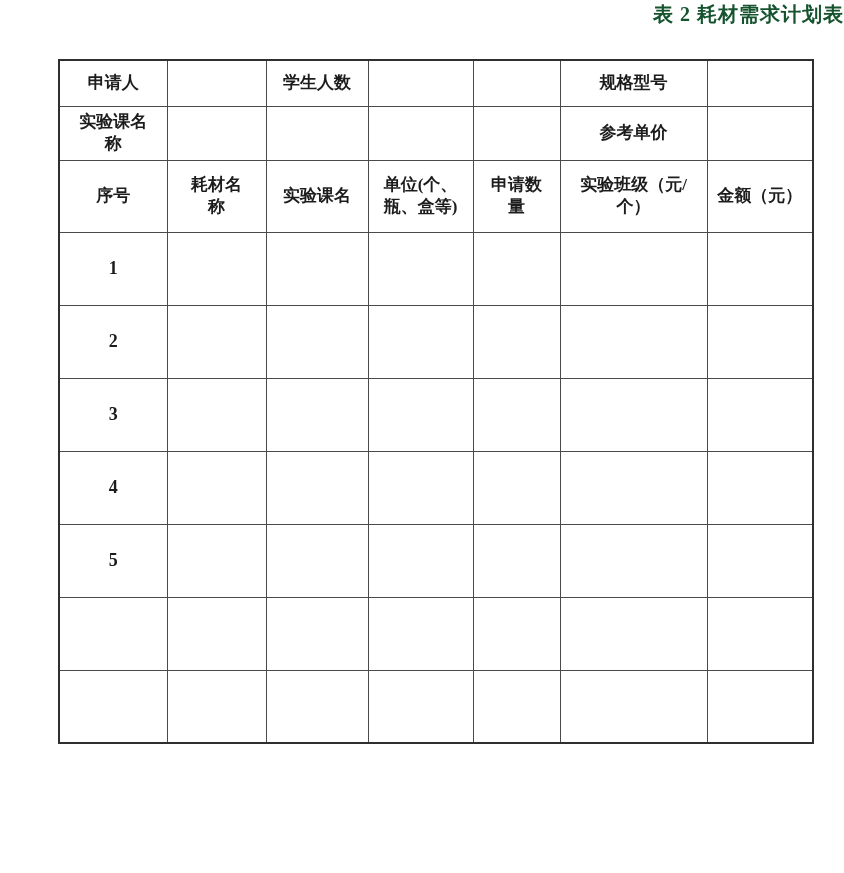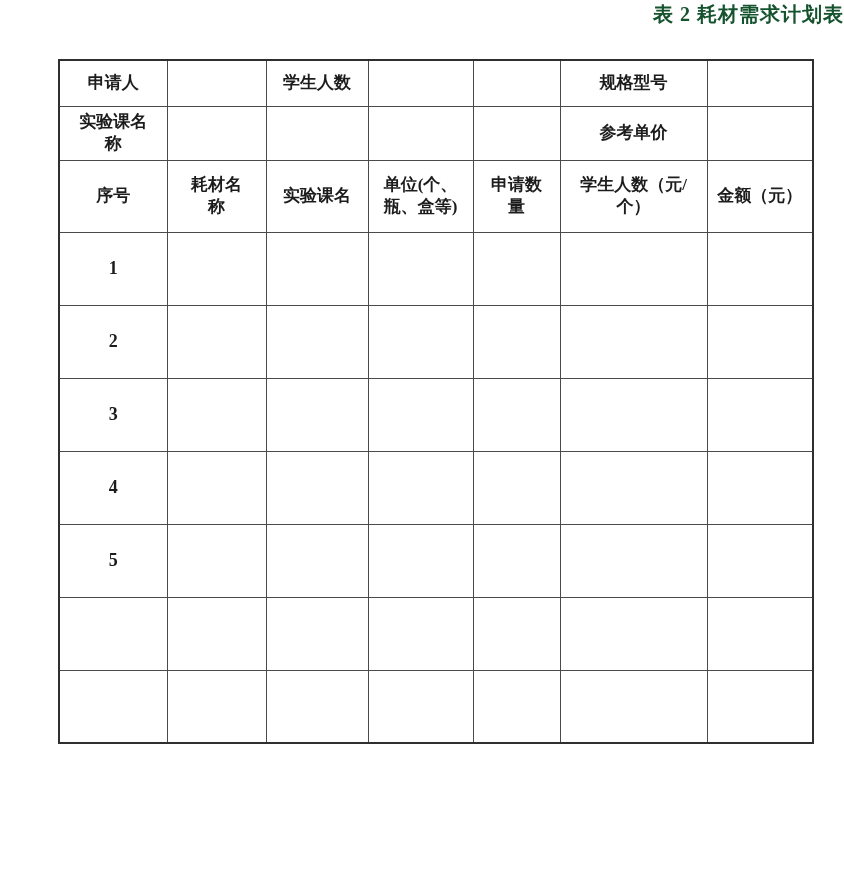--- a/index.html
+++ b/index.html
@@ -99,21 +99,21 @@
         </tr>
         <tr class="row-header">
           <td>序号</td>
           <td>耗材名
 称</td>
           <td>实验课名</td>
           <td>单位(个、
 瓶、盒等)</td>
           <td>申请数
 量</td>
-          <td>学生人数（元/
+          <td>实验班级（元/
 个）</td>
           <td>金额（元）</td>
         </tr>
         <tr class="row-data">
           <td>1</td>
           <td></td>
           <td></td>
           <td></td>
           <td></td>
           <td></td>

